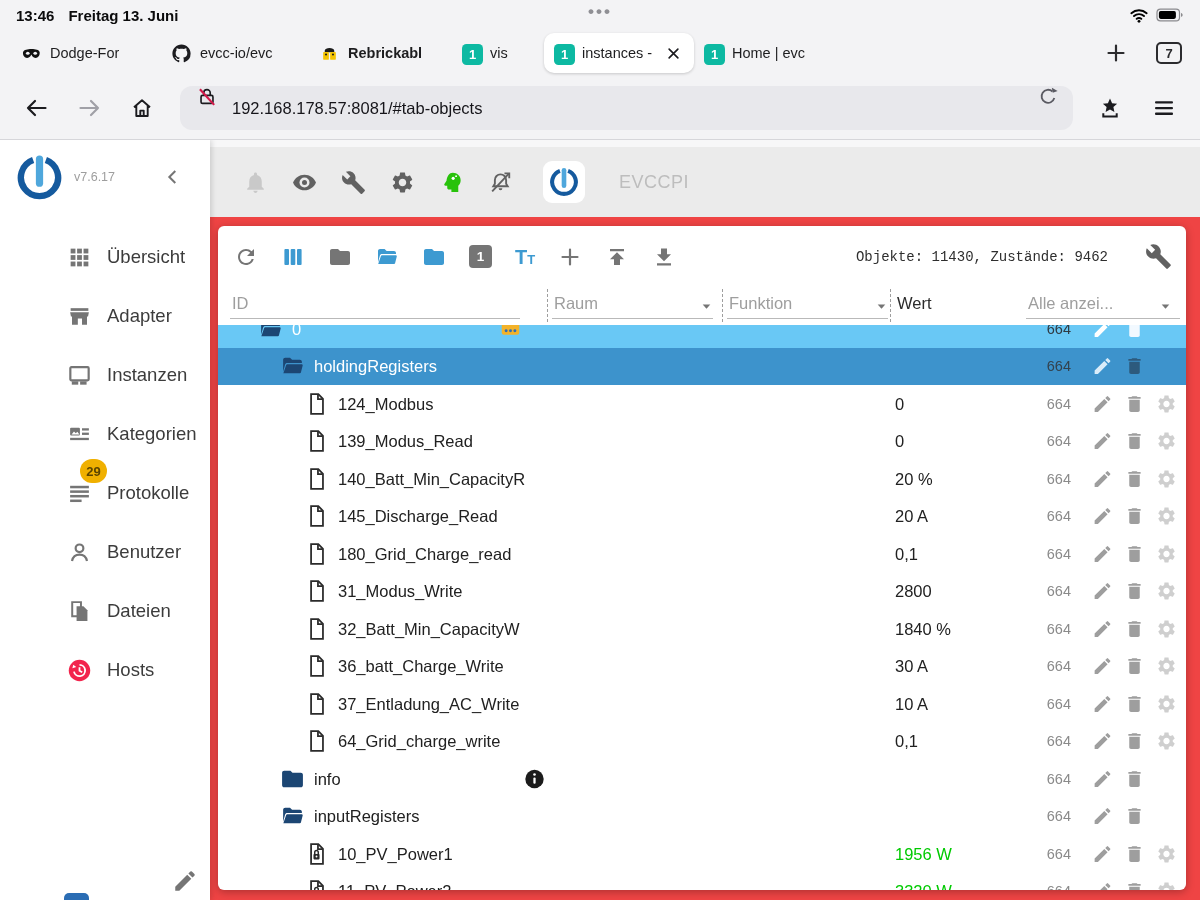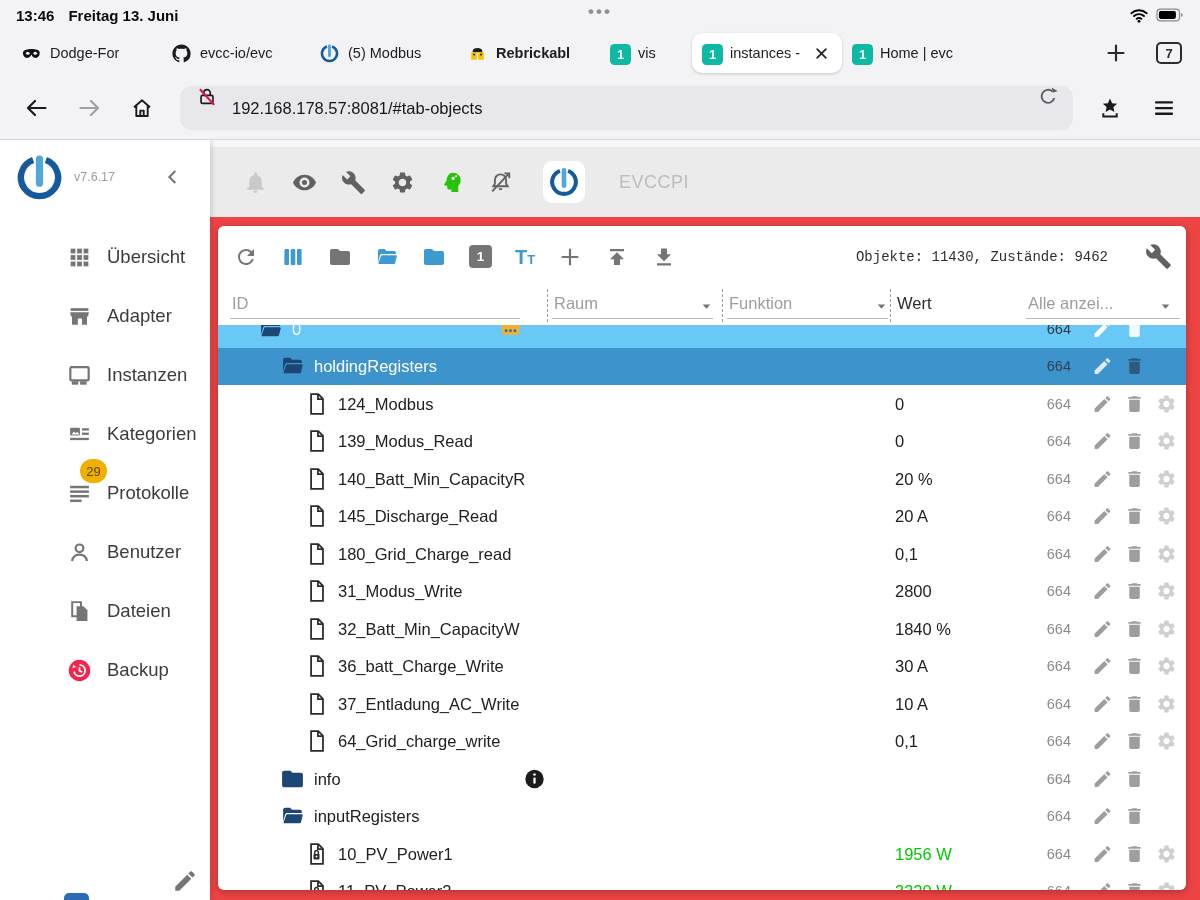--- a/index.html
+++ b/index.html
@@ -39,21 +39,21 @@
   .side-logo-row { position:relative; height:80px; }
   .side-logo { position:absolute; left:16px; top:14px; width:47px; height:47px; }
   .side-version { position:absolute; left:74px; top:30px; font-size:12.5px; color:#9e9e9e; }
   .side-collapse { position:absolute; left:162px; top:26px; width:22px; height:22px; }
   .side-menu { padding-top:4px; }
   .side-item { position:relative; height:52px; margin:7px 0; display:flex; align-items:center; }
   .side-item .sic { position:absolute; left:67px; width:25px; height:25px; }
   .side-item .slb { position:absolute; left:107px; font-size:18.5px; color:#3c3c3c; white-space:nowrap; }
   .side-item.selected { background:#3e97cf; }
   .side-item.selected .slb { color:#fff; }
-  .side-badge { position:absolute; left:80px; top:-8px; min-width:27px; height:24px; padding:0 4px; background:#f0b000; border-radius:12px; color:#5c4500; font-size:13px; font-weight:400; display:flex; align-items:center; justify-content:center; z-index:2; }
+  .side-badge { position:absolute; left:80px; top:-8px; min-width:27px; height:24px; padding:0 4px; background:#f0b000; border-radius:12px; color:#5c4500; font-size:13px; font-weight:700; display:flex; align-items:center; justify-content:center; z-index:2; }
   .side-pencil { position:absolute; left:172px; top:728px; width:26px; height:26px; }
   .side-partial-app { position:absolute; left:64px; top:753px; width:25px; height:25px; border-radius:5px; background:#2a6db4; }
 
   
   .admin { position:absolute; left:210px; top:140px; width:990px; height:760px; background:#ef4444; }
   .admin-white-strip { height:7px; background:#f7f7f8; }
   .admin-header { height:70px; background:#ebebeb; display:flex; align-items:center; padding-left:33px; gap:24px; }
   .admin-header .hic { width:25px; height:25px; flex:none; }
   .app-tile { width:42px; height:42px; background:#fff; border-radius:9px; display:flex; align-items:center; justify-content:center; margin-left:6px; flex:none; }
   .app-tile .ic { width:30px; height:30px; }
@@ -131,27 +131,20 @@
                 <ellipse cx="7.3" cy="11.7" rx="2.3" ry="1.9" fill="#f1f1f4"></ellipse>
                 <ellipse cx="16.7" cy="11.7" rx="2.3" ry="1.9" fill="#f1f1f4"></ellipse>
               </svg></span>
             <span style="overflow: hidden; white-space: nowrap;">Dodge-For</span>
           </div>
           <div class="tab" style="width: 148px;">
             <span class="fav"><svg xmlns="http://www.w3.org/2000/svg" viewBox="0 0 24 24" width="100%" height="100%">
                 <path fill="#1b1b1f" d="M12 .5C5.65.5.5 5.65.5 12c0 5.08 3.29 9.39 7.86 10.91.58.11.79-.25.79-.56 0-.27-.01-1.17-.02-2.12-3.2.7-3.88-1.36-3.88-1.36-.52-1.33-1.28-1.69-1.28-1.69-1.04-.71.08-.7.08-.7 1.15.08 1.76 1.18 1.76 1.18 1.03 1.76 2.69 1.25 3.35.96.1-.75.4-1.25.72-1.54-2.55-.29-5.24-1.28-5.24-5.68 0-1.26.45-2.28 1.18-3.09-.12-.29-.51-1.46.11-3.05 0 0 .96-.31 3.16 1.18.92-.26 1.9-.38 2.88-.39.98.01 1.96.13 2.88.39 2.19-1.49 3.16-1.18 3.16-1.18.63 1.59.23 2.76.12 3.05.74.81 1.18 1.83 1.18 3.09 0 4.42-2.69 5.39-5.26 5.67.41.36.78 1.06.78 2.14 0 1.54-.01 2.79-.01 3.17 0 .31.21.67.8.56A11.52 11.52 0 0 0 23.5 12C23.5 5.65 18.35.5 12 .5z"></path>
               </svg></span>
             <span style="overflow: hidden; white-space: nowrap;">evcc-io/evc</span>
-          </div>
-          <div class="tab" style="width: 148px;">
-            <span class="fav"><svg xmlns="http://www.w3.org/2000/svg" viewBox="0 0 48 48" width="100%" height="100%">
-                <path d="M30.5 6.15 A19 19 0 1 1 17.5 6.15" fill="none" stroke="#155a9e" stroke-width="6.5"></path>
-                <rect x="20.3" y="1.5" width="7.4" height="32" rx="3.7" fill="#4fa7dc"></rect>
-              </svg></span>
-            <span style="overflow: hidden; white-space: nowrap;">(5) Modbus</span>
           </div>
           <div class="tab" style="width: 142px; font-weight: bold;">
             <span class="fav"><svg xmlns="http://www.w3.org/2000/svg" viewBox="0 0 24 24" width="100%" height="100%">
                 <path d="M6 8.5c0-4.5 12-4.5 12 0v1.8H6z" fill="#1b1b1b"></path>
                 <rect x="4" y="10" width="7.2" height="10" rx="1.2" fill="#f5c400"></rect>
                 <rect x="12.8" y="10" width="7.2" height="10" rx="1.2" fill="#f5c400"></rect>
                 <circle cx="7.6" cy="13.2" r="1.3" fill="#1b1b1b"></circle>
                 <circle cx="16.4" cy="13.2" r="1.3" fill="#1b1b1b"></circle>
               </svg></span>
             <span style="overflow: hidden; white-space: nowrap;">Rebrickabl</span>
@@ -344,21 +337,21 @@
         </div>
         <div class="side-item">
           <span class="ic sic">
             <svg xmlns="http://www.w3.org/2000/svg" viewBox="0 0 24 24" width="100%" height="100%">
               <circle cx="12" cy="12" r="10.3" fill="#f2254d"></circle>
               <path d="M12 6.6a5.4 5.4 0 1 1-5.3 6.5" fill="none" stroke="#fff" stroke-width="1.8"></path>
               <path d="M5.2 9.9l.8-3.4 2.9 2.1z" fill="#fff"></path>
               <path d="M12 8.8v3.4l2.6 1.5" stroke="#fff" stroke-width="1.7" fill="none"></path>
             </svg>
           </span>
-          <span class="slb">Backup</span>
+          <span class="slb">Hosts</span>
         </div>
       </nav>
     <span class="ic side-pencil">
         <svg xmlns="http://www.w3.org/2000/svg" viewBox="0 0 24 24" width="100%" height="100%">
           <path fill="#757575" d="M3 17.25V21h3.75L17.8 9.93l-3.75-3.75L3 17.25zM20.71 7.04c.39-.39.39-1.02 0-1.41l-2.34-2.34a1 1 0 0 0-1.41 0l-1.83 1.83 3.75 3.75 1.83-1.83z"></path>
         </svg>
       </span>
     <span class="side-partial-app"></span>
   </aside>
 

